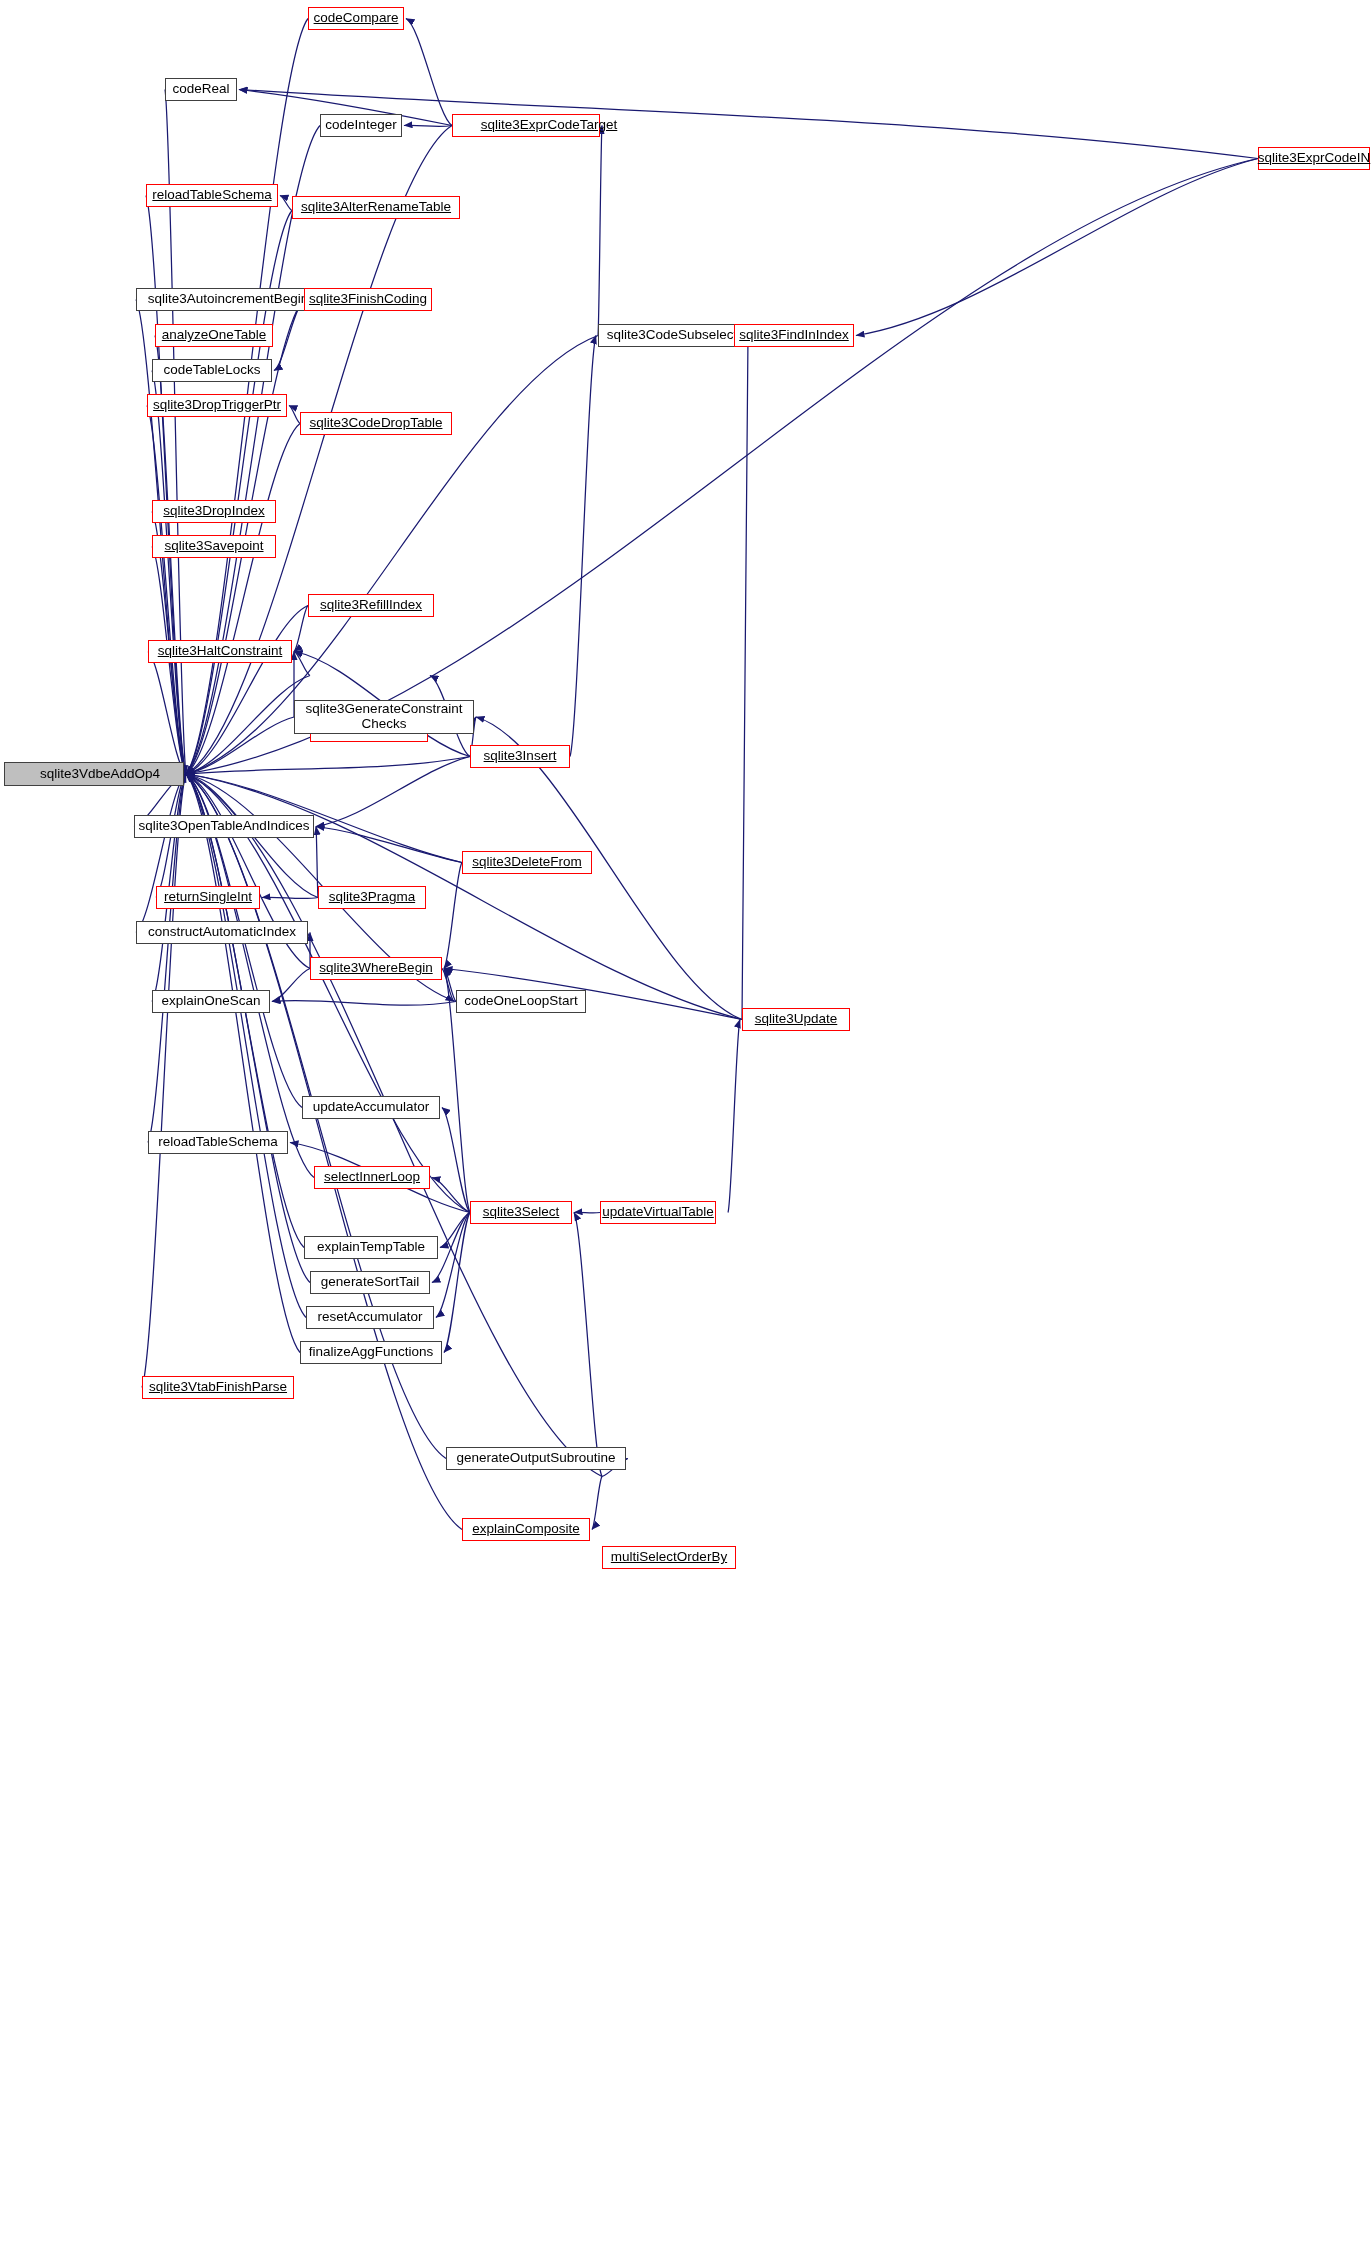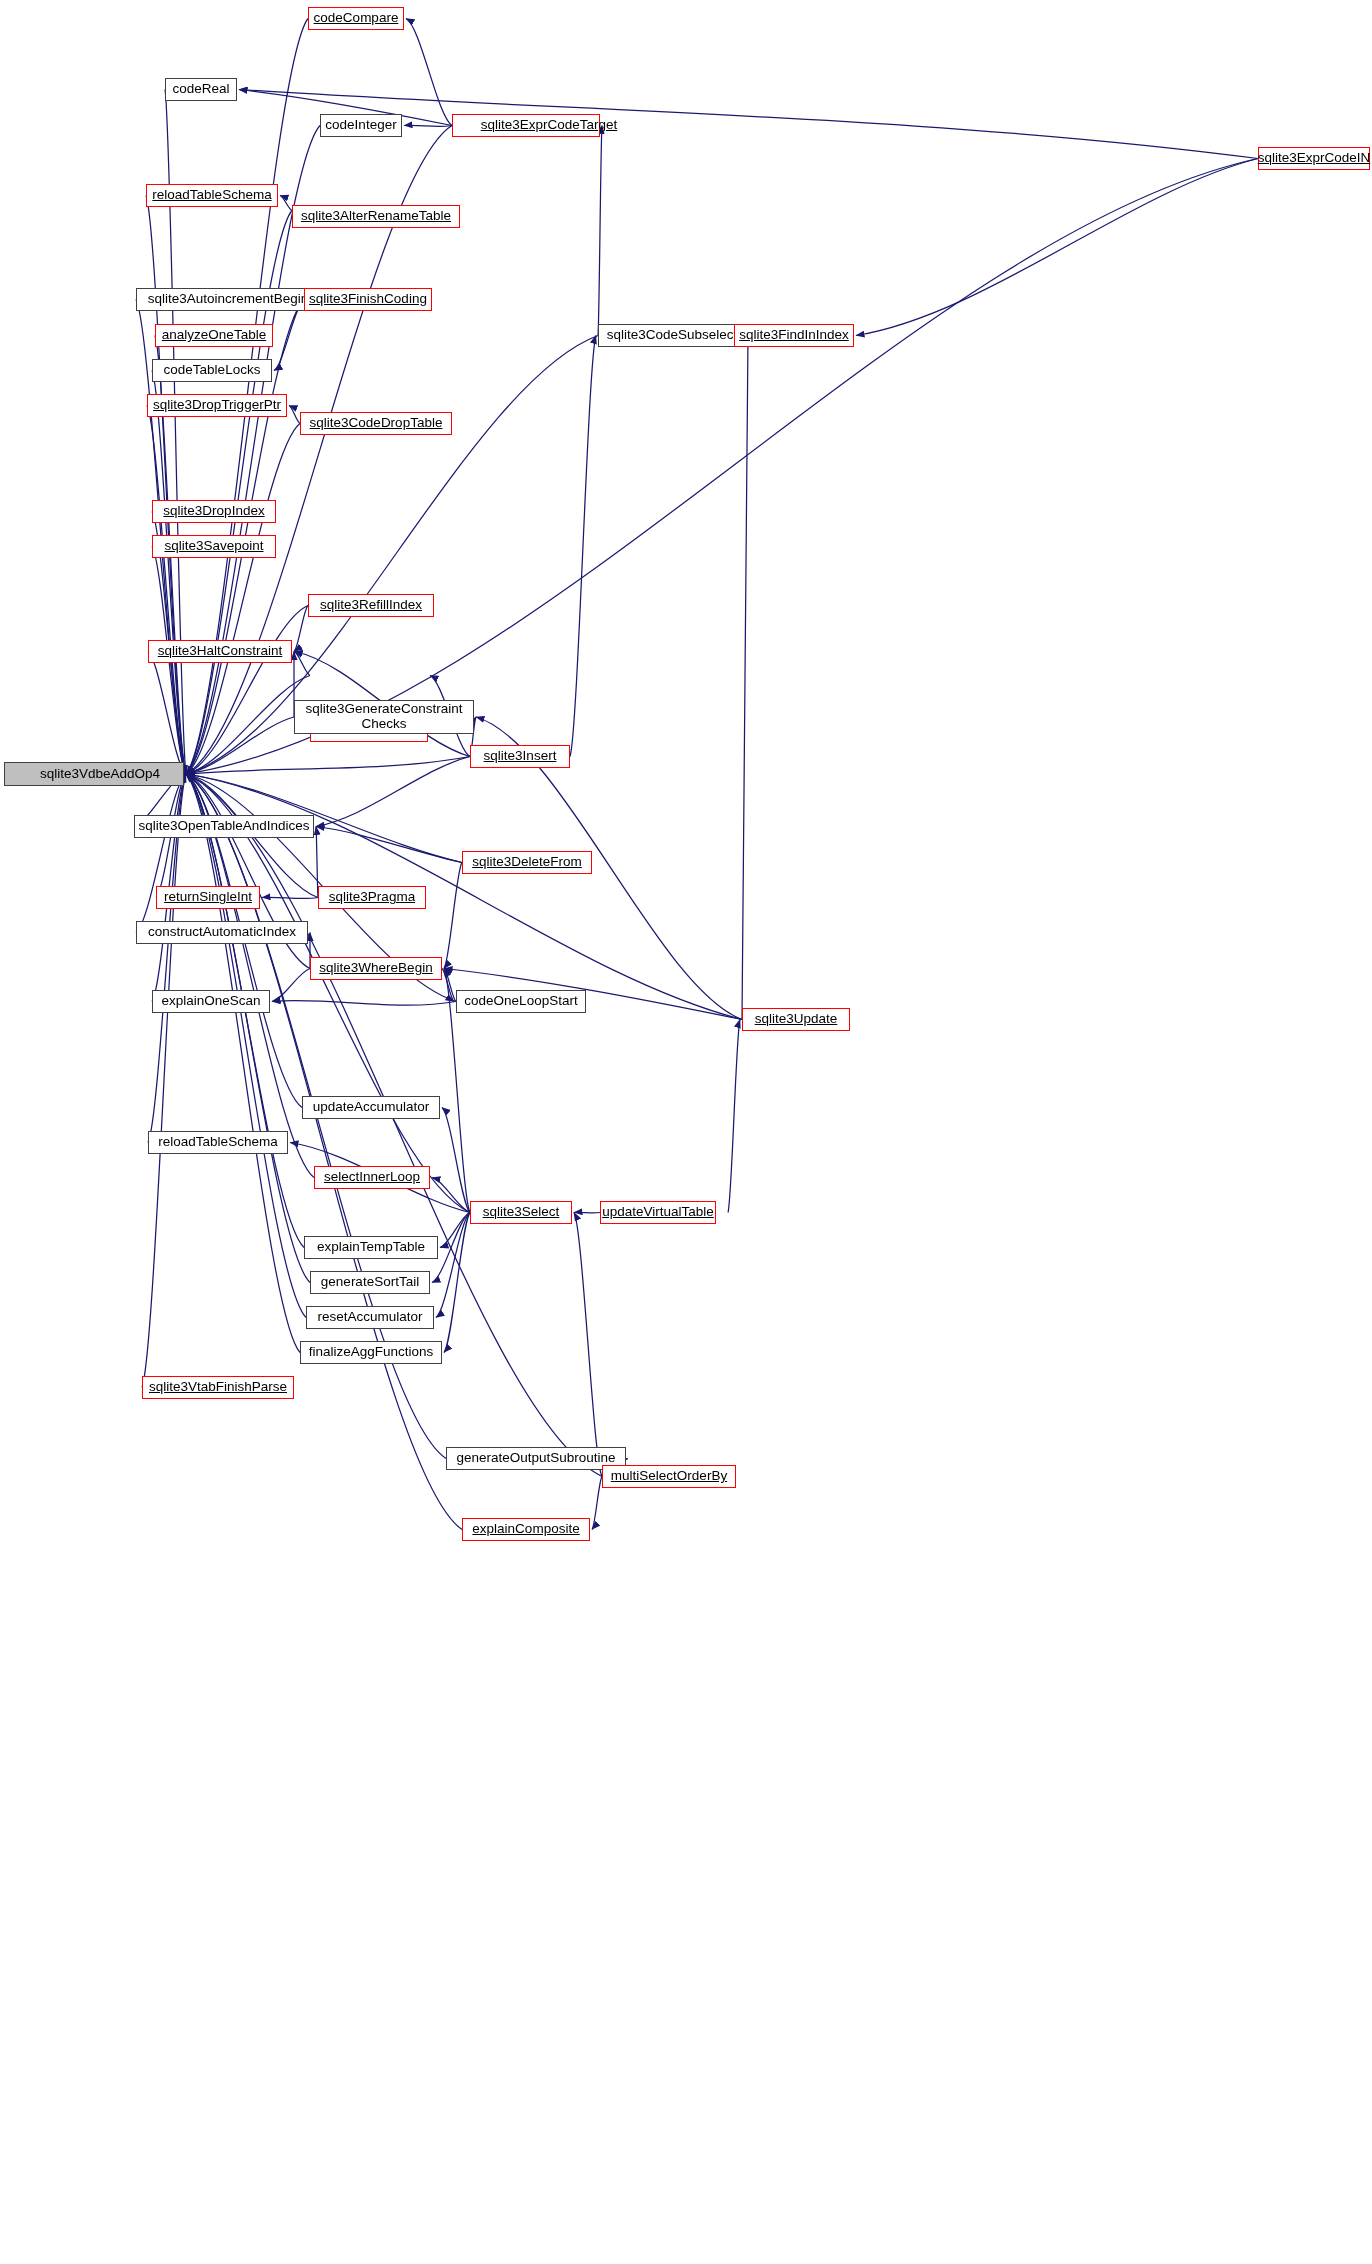--- a/index.html
+++ b/index.html
@@ -114,21 +114,21 @@
       </g>
   </svg>
   <div id="nodes-group">
       <div class="node root" style="left: 4px; top: 762px; width: 180px; height: 24px; padding-left: 12px;"><span>sqlite3VdbeAddOp4</span></div>
       <div class="node red" style="left: 308px; top: 7px; width: 96px; height: 23px;"><span>codeCompare</span></div>
       <div class="node black" style="left: 165px; top: 78px; width: 72px; height: 23px;"><span>codeReal</span></div>
       <div class="node black" style="left: 320px; top: 114px; width: 82px; height: 23px;"><span>codeInteger</span></div>
       <div class="node red" style="left: 452px; top: 114px; width: 148px; height: 23px; padding-left: 46px;"><span>sqlite3ExprCodeTarget</span></div>
       <div class="node red" style="left: 1258px; top: 147px; width: 112px; height: 23px;"><span>sqlite3ExprCodeIN</span></div>
       <div class="node red" style="left: 146px; top: 184px; width: 132px; height: 23px;"><span>reloadTableSchema</span></div>
-      <div class="node red" style="left: 292px; top: 205px; width: 168px; height: 23px;"><span>sqlite3AlterRenameTable</span></div>
+      <div class="node red" style="left: 292px; top: 196px; width: 168px; height: 23px;"><span>sqlite3AlterRenameTable</span></div>
       <div class="node black" style="left: 136px; top: 288px; width: 184px; height: 23px;"><span>sqlite3AutoincrementBegin</span></div>
       <div class="node red" style="left: 304px; top: 288px; width: 128px; height: 23px;"><span>sqlite3FinishCoding</span></div>
       <div class="node red" style="left: 155px; top: 324px; width: 118px; height: 23px;"><span>analyzeOneTable</span></div>
       <div class="node black" style="left: 152px; top: 359px; width: 120px; height: 23px;"><span>codeTableLocks</span></div>
       <div class="node red" style="left: 147px; top: 394px; width: 140px; height: 23px;"><span>sqlite3DropTriggerPtr</span></div>
       <div class="node red" style="left: 300px; top: 412px; width: 152px; height: 23px;"><span>sqlite3CodeDropTable</span></div>
       <div class="node black" style="left: 598px; top: 324px; width: 148px; height: 23px;"><span>sqlite3CodeSubselect</span></div>
       <div class="node red" style="left: 734px; top: 324px; width: 120px; height: 23px;"><span>sqlite3FindInIndex</span></div>
       <div class="node red" style="left: 152px; top: 500px; width: 124px; height: 23px;"><span>sqlite3DropIndex</span></div>
       <div class="node red" style="left: 152px; top: 535px; width: 124px; height: 23px;"><span>sqlite3Savepoint</span></div>
@@ -151,16 +151,16 @@
       <div class="node black" style="left: 148px; top: 1131px; width: 140px; height: 23px;"><span>reloadTableSchema</span></div>
       <div class="node red" style="left: 314px; top: 1166px; width: 116px; height: 23px;"><span>selectInnerLoop</span></div>
       <div class="node red" style="left: 470px; top: 1201px; width: 102px; height: 23px;"><span>sqlite3Select</span></div>
       <div class="node red" style="left: 600px; top: 1201px; width: 116px; height: 23px;"><span>updateVirtualTable</span></div>
       <div class="node black" style="left: 304px; top: 1236px; width: 134px; height: 23px;"><span>explainTempTable</span></div>
       <div class="node black" style="left: 310px; top: 1271px; width: 120px; height: 23px;"><span>generateSortTail</span></div>
       <div class="node black" style="left: 306px; top: 1306px; width: 128px; height: 23px;"><span>resetAccumulator</span></div>
       <div class="node black" style="left: 300px; top: 1341px; width: 142px; height: 23px;"><span>finalizeAggFunctions</span></div>
       <div class="node red" style="left: 142px; top: 1376px; width: 152px; height: 23px;"><span>sqlite3VtabFinishParse</span></div>
       <div class="node black" style="left: 446px; top: 1447px; width: 180px; height: 23px;"><span>generateOutputSubroutine</span></div>
-      <div class="node red" style="left: 602px; top: 1465px; width: 134px; height: 23px;"><span>multiSelectOrderBy</span></div>
+      <div class="node red" style="left: 602px; top: 1546px; width: 134px; height: 23px;"><span>multiSelectOrderBy</span></div>
       <div class="node red" style="left: 462px; top: 1518px; width: 128px; height: 23px; text-align: right;"><span>explainComposite</span></div>
     </div>
 </div>
 
 </body></html>

